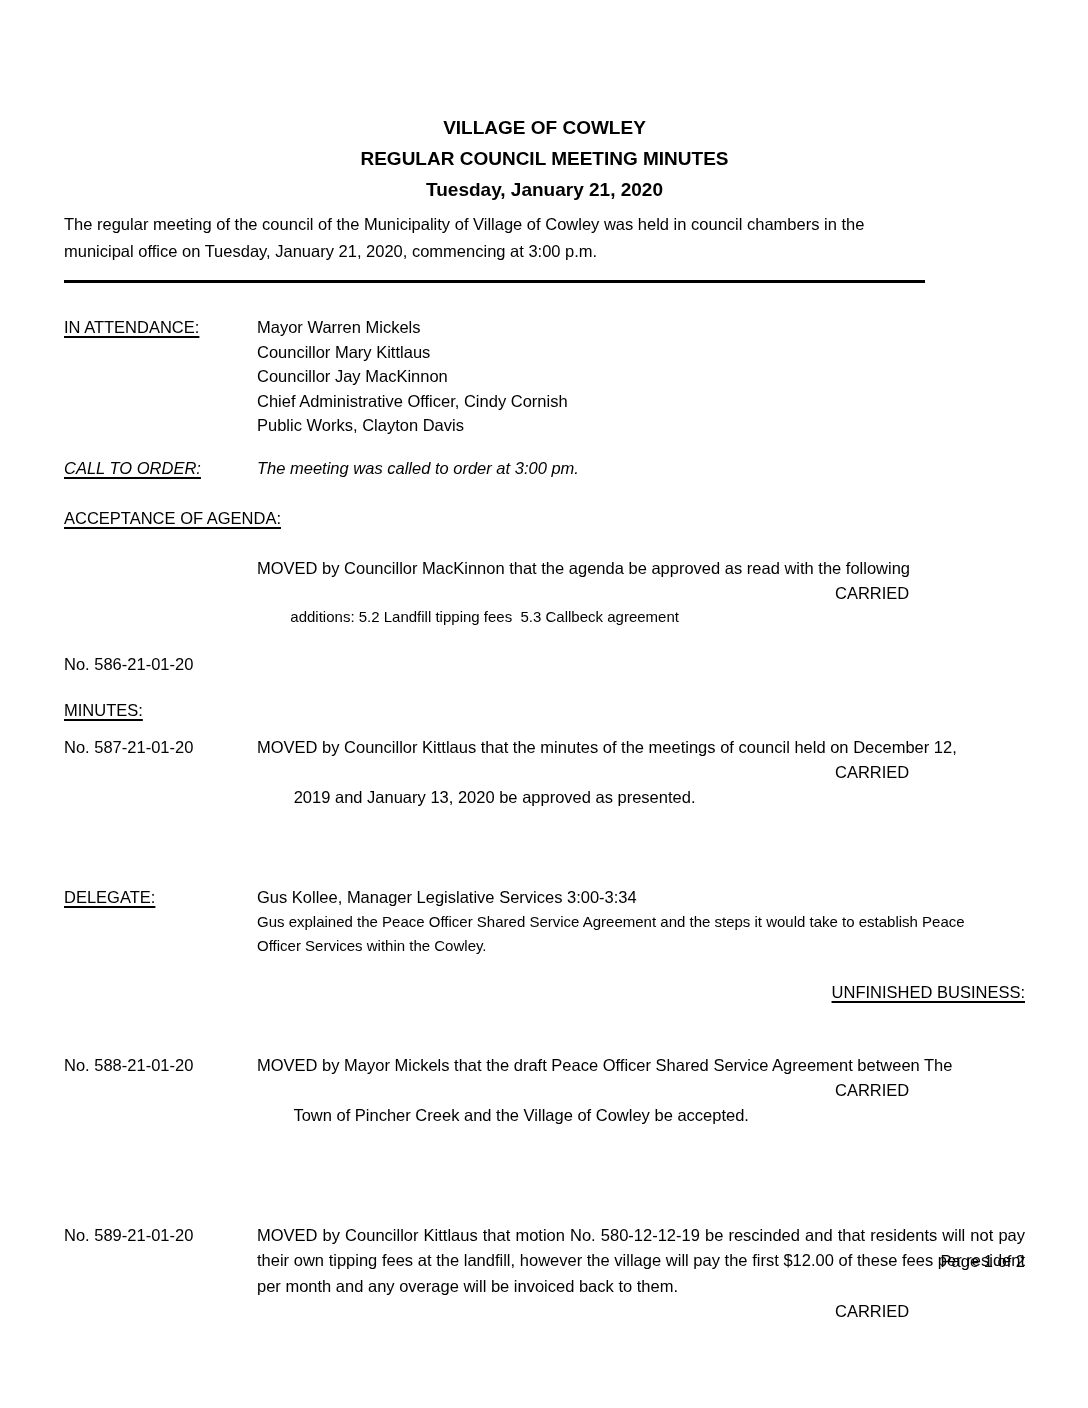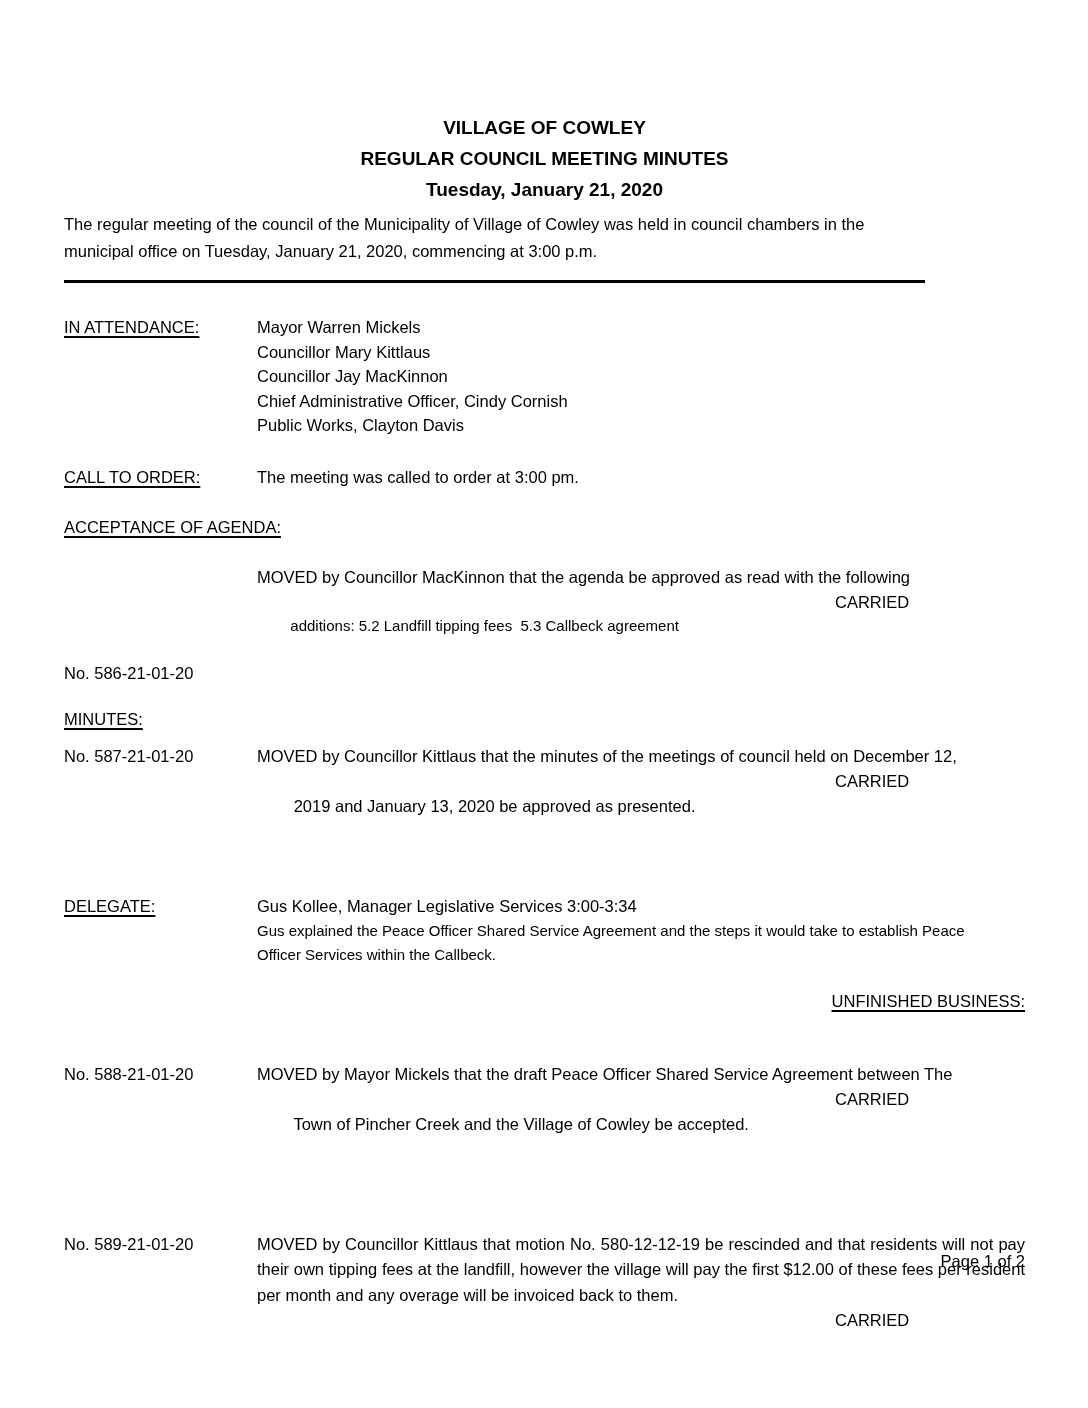--- a/index.html
+++ b/index.html
@@ -49,21 +49,21 @@
     text-decoration:underline;
     text-underline-offset:3px;
     text-decoration-thickness:1.5px;
     line-height:25px;
   }
   .att-line { line-height:24.5px; white-space:pre; }
   .carried { position:absolute; left:578px; top:0; font-size:16.5px; white-space:pre; }
   .justify { text-align:justify; line-height:25.5px; }
   .carried-line { padding-left:578px; line-height:25px; }
   .sec-attendance { margin-top:32px; }
-  .sec-call { margin-top:27px; }
+  .sec-call { margin-top:18px;font-style:italic; }
   .h-agenda-wrap { margin-top:25px; }
   .sec-m586 { margin-top:25px;align-items:flex-end; }
   .h-minutes-wrap { margin-top:21px; }
   .sec-m587 { margin-top:12px;justify-content:space-between; }
   .sec-delegate { margin-top:25px; }
   .h-unfinished-wrap { margin-top:22px;text-align:right; }
   .sec-m588 { margin-top:48px; }
   .sec-m589 { margin-top:45px; }
   .page-number {
     position:absolute;
@@ -136,21 +136,21 @@
         <span class="carried">CARRIED</span>
       </div>
     </div>
   </div>
 
   <div class="row sec-delegate">
     <div class="label">DELEGATE:</div>
     <div class="content">
       <div class="bline">Gus Kollee, Manager Legislative Services 3:00-3:34</div>
       <div class="bline small">Gus explained the Peace Officer Shared Service Agreement and the steps it would take to establish Peace</div>
-      <div class="bline small">Officer Services within the Callbeck.</div>
+      <div class="bline small">Officer Services within the Cowley.</div>
     </div>
   </div>
 
   <div class="h-unfinished-wrap">
     <span class="heading">UNFINISHED BUSINESS:</span>
   </div>
 
   <div class="row sec-m588">
     <div class="label" style="text-decoration:none">No. 588-21-01-20</div>
     <div class="content">

